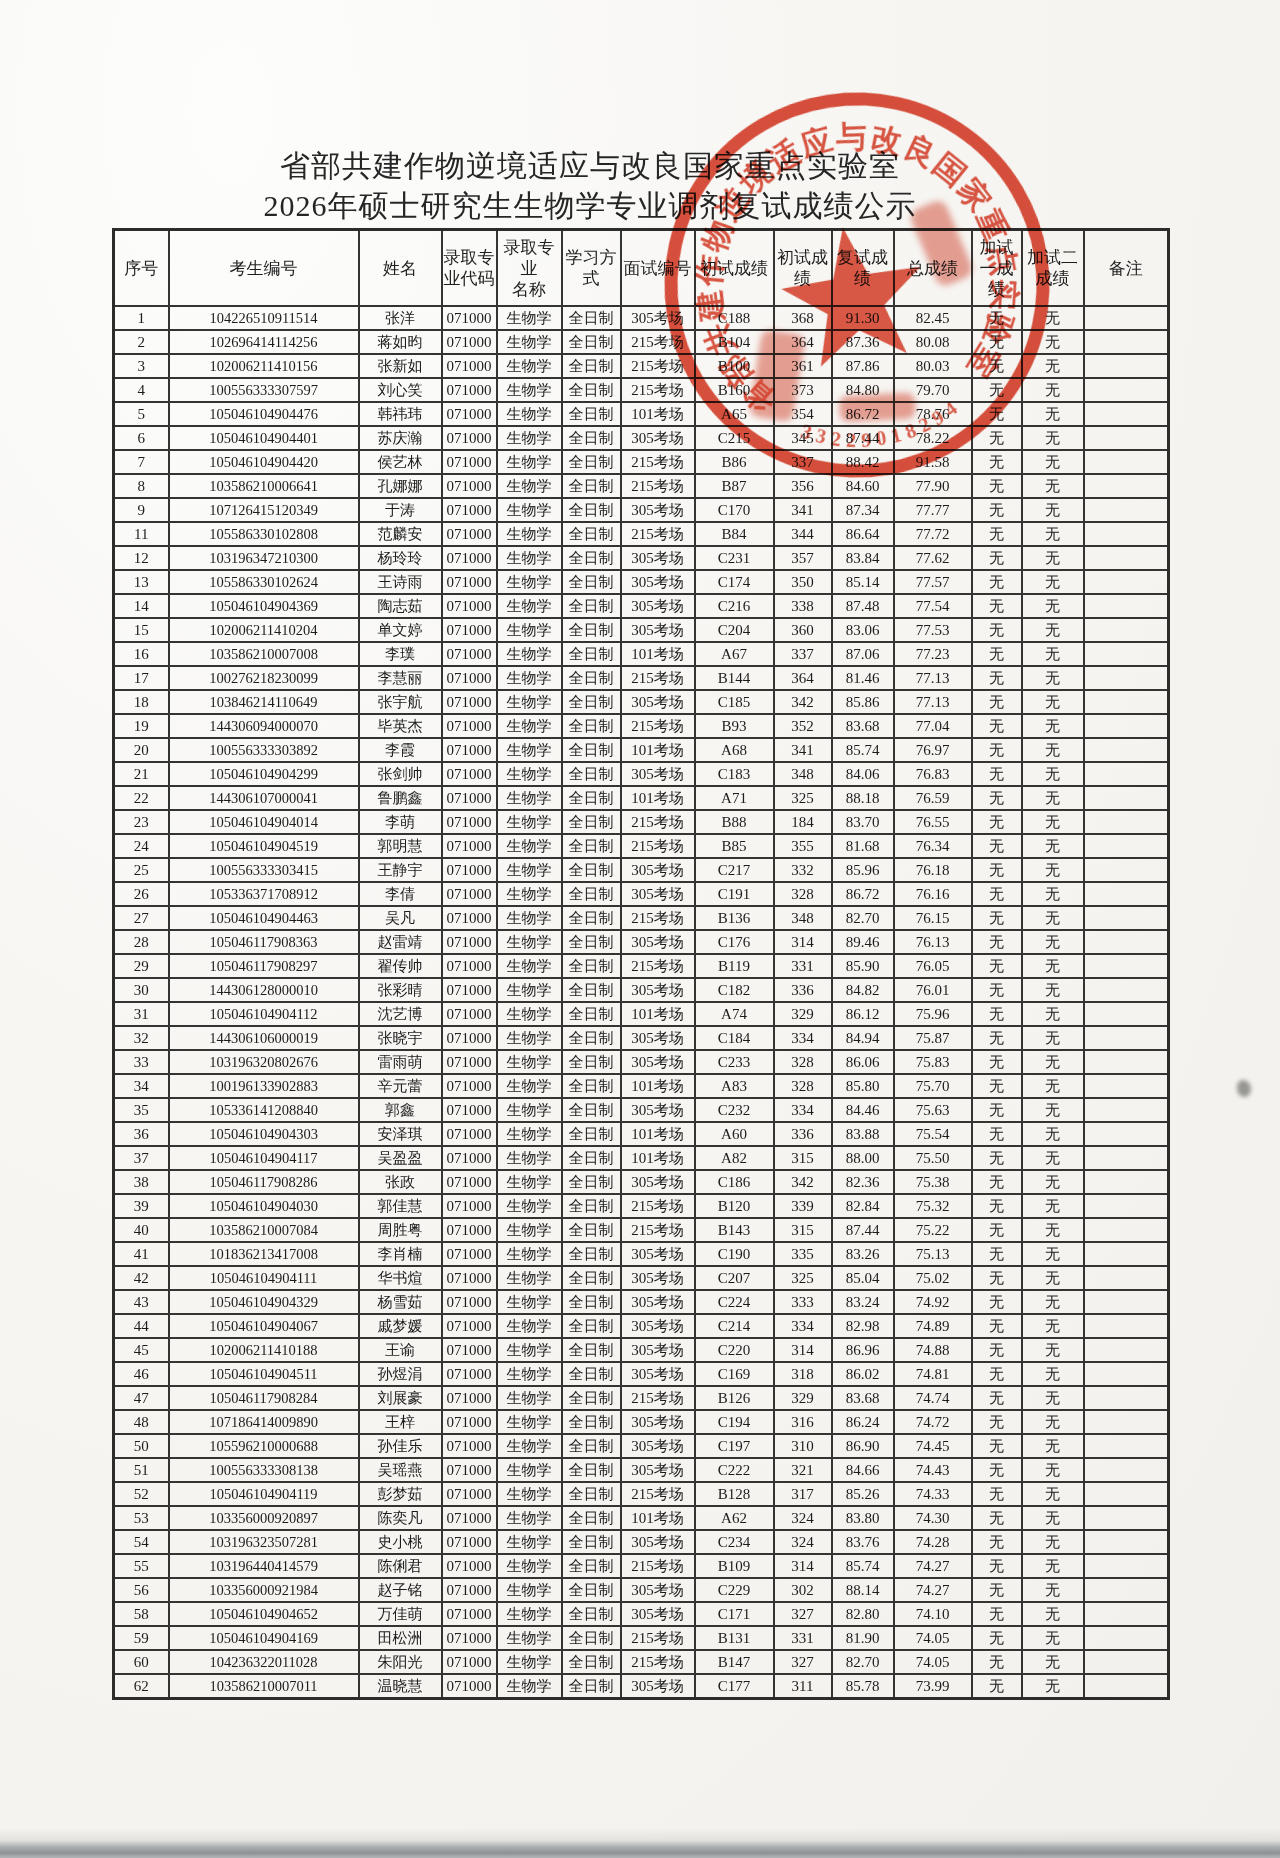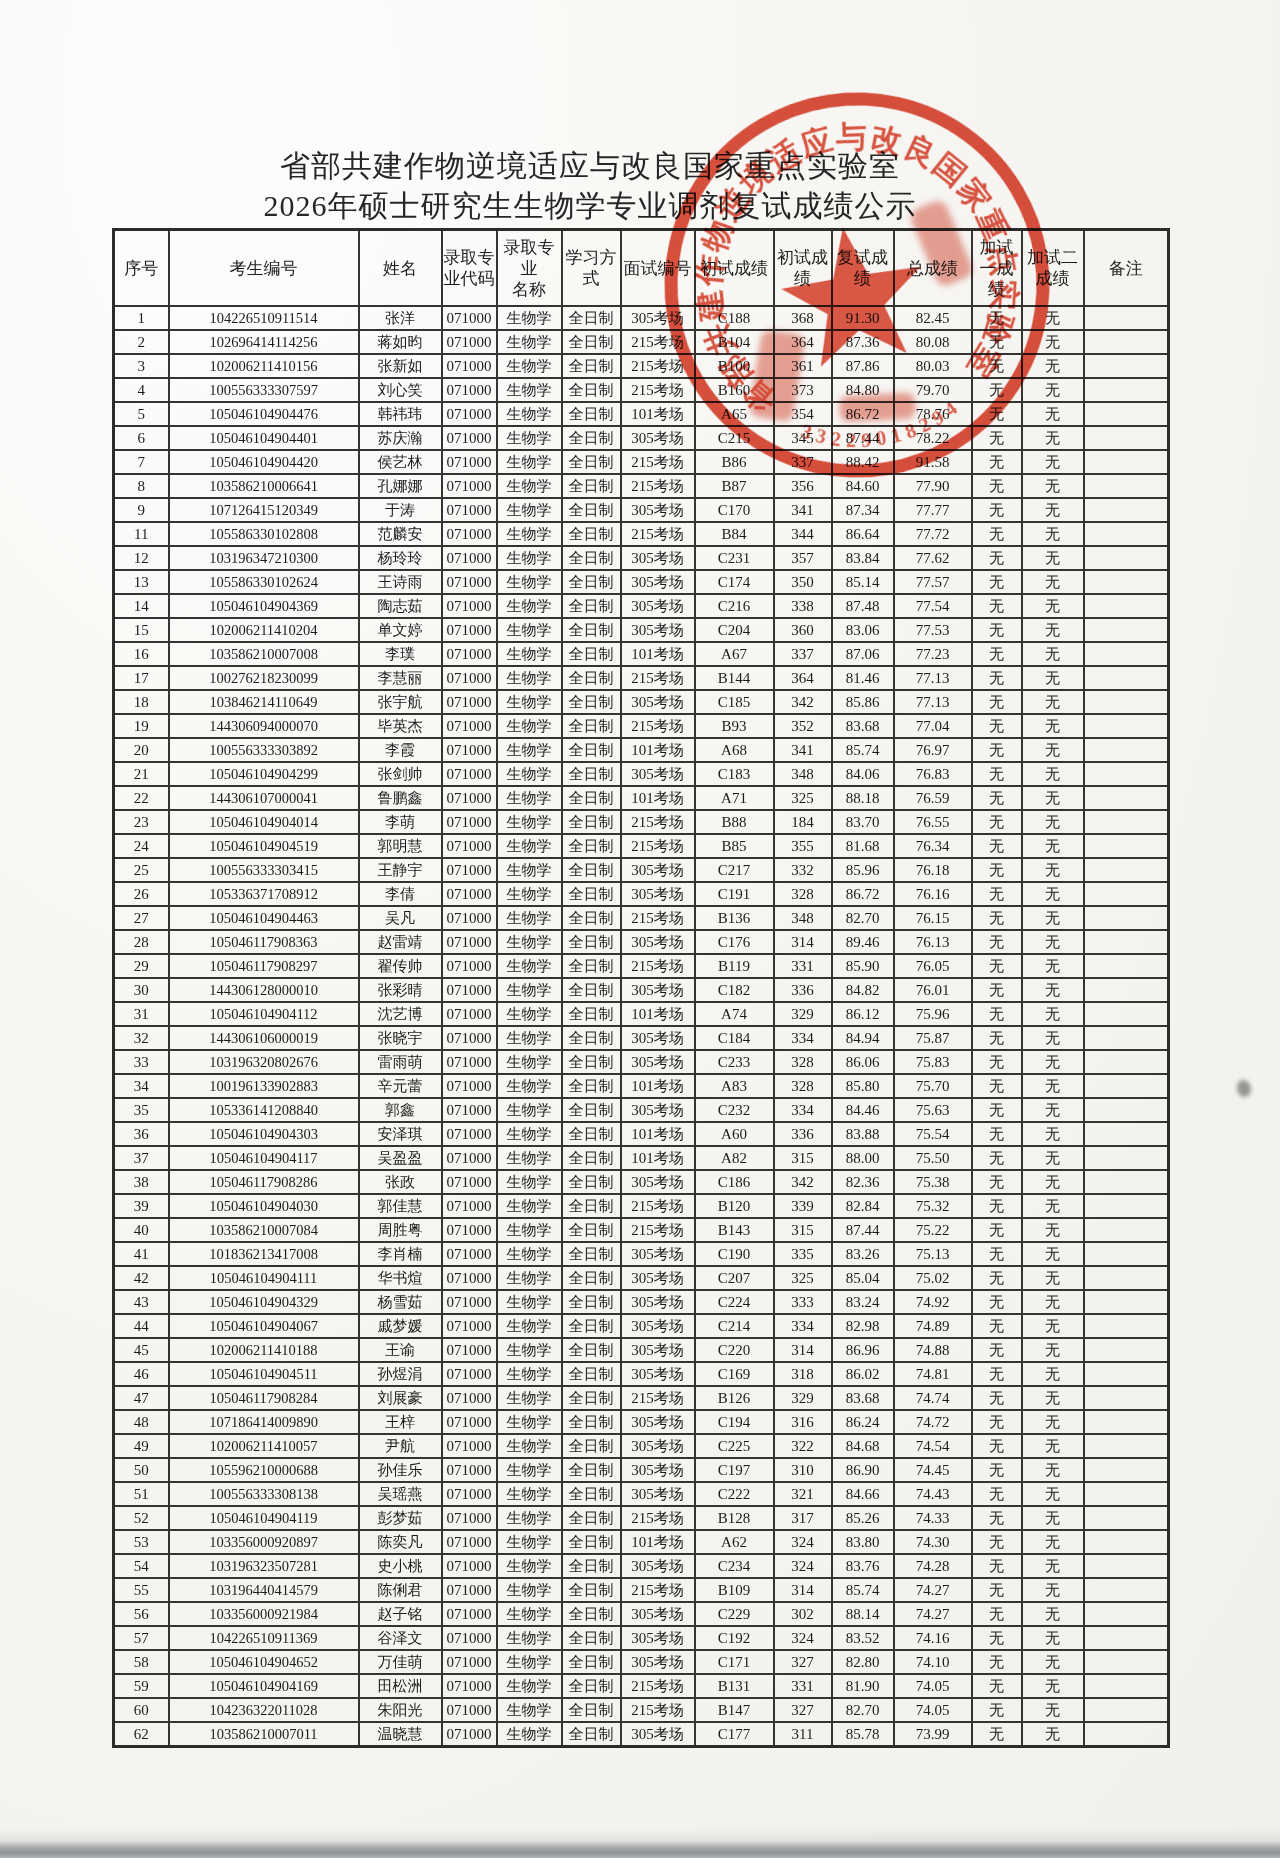--- a/index.html
+++ b/index.html
@@ -880,36 +880,20 @@
           <td class="col-interview_no">305考场</td>
           <td class="col-initial_code">C194</td>
           <td class="col-initial_score">316</td>
           <td class="col-retest_score">86.24</td>
           <td class="col-total_score">74.72</td>
           <td class="col-extra_test1">无</td>
           <td class="col-extra_test2">无</td>
           <td class="col-remarks"></td>
         </tr>
         <tr>
-          <td class="col-index">49</td>
-          <td class="col-candidate_id">102006211410057</td>
-          <td class="col-name">尹航</td>
-          <td class="col-major_code">071000</td>
-          <td class="col-major_name">生物学</td>
-          <td class="col-study_mode">全日制</td>
-          <td class="col-interview_no">305考场</td>
-          <td class="col-initial_code">C225</td>
-          <td class="col-initial_score">322</td>
-          <td class="col-retest_score">84.68</td>
-          <td class="col-total_score">74.54</td>
-          <td class="col-extra_test1">无</td>
-          <td class="col-extra_test2">无</td>
-          <td class="col-remarks"></td>
-        </tr>
-        <tr>
           <td class="col-index">50</td>
           <td class="col-candidate_id">105596210000688</td>
           <td class="col-name">孙佳乐</td>
           <td class="col-major_code">071000</td>
           <td class="col-major_name">生物学</td>
           <td class="col-study_mode">全日制</td>
           <td class="col-interview_no">305考场</td>
           <td class="col-initial_code">C197</td>
           <td class="col-initial_score">310</td>
           <td class="col-retest_score">86.90</td>
@@ -1003,36 +987,20 @@
           <td class="col-candidate_id">103356000921984</td>
           <td class="col-name">赵子铭</td>
           <td class="col-major_code">071000</td>
           <td class="col-major_name">生物学</td>
           <td class="col-study_mode">全日制</td>
           <td class="col-interview_no">305考场</td>
           <td class="col-initial_code">C229</td>
           <td class="col-initial_score">302</td>
           <td class="col-retest_score">88.14</td>
           <td class="col-total_score">74.27</td>
-          <td class="col-extra_test1">无</td>
-          <td class="col-extra_test2">无</td>
-          <td class="col-remarks"></td>
-        </tr>
-        <tr>
-          <td class="col-index">57</td>
-          <td class="col-candidate_id">104226510911369</td>
-          <td class="col-name">谷泽文</td>
-          <td class="col-major_code">071000</td>
-          <td class="col-major_name">生物学</td>
-          <td class="col-study_mode">全日制</td>
-          <td class="col-interview_no">305考场</td>
-          <td class="col-initial_code">C192</td>
-          <td class="col-initial_score">324</td>
-          <td class="col-retest_score">83.52</td>
-          <td class="col-total_score">74.16</td>
           <td class="col-extra_test1">无</td>
           <td class="col-extra_test2">无</td>
           <td class="col-remarks"></td>
         </tr>
         <tr>
           <td class="col-index">58</td>
           <td class="col-candidate_id">105046104904652</td>
           <td class="col-name">万佳萌</td>
           <td class="col-major_code">071000</td>
           <td class="col-major_name">生物学</td>

